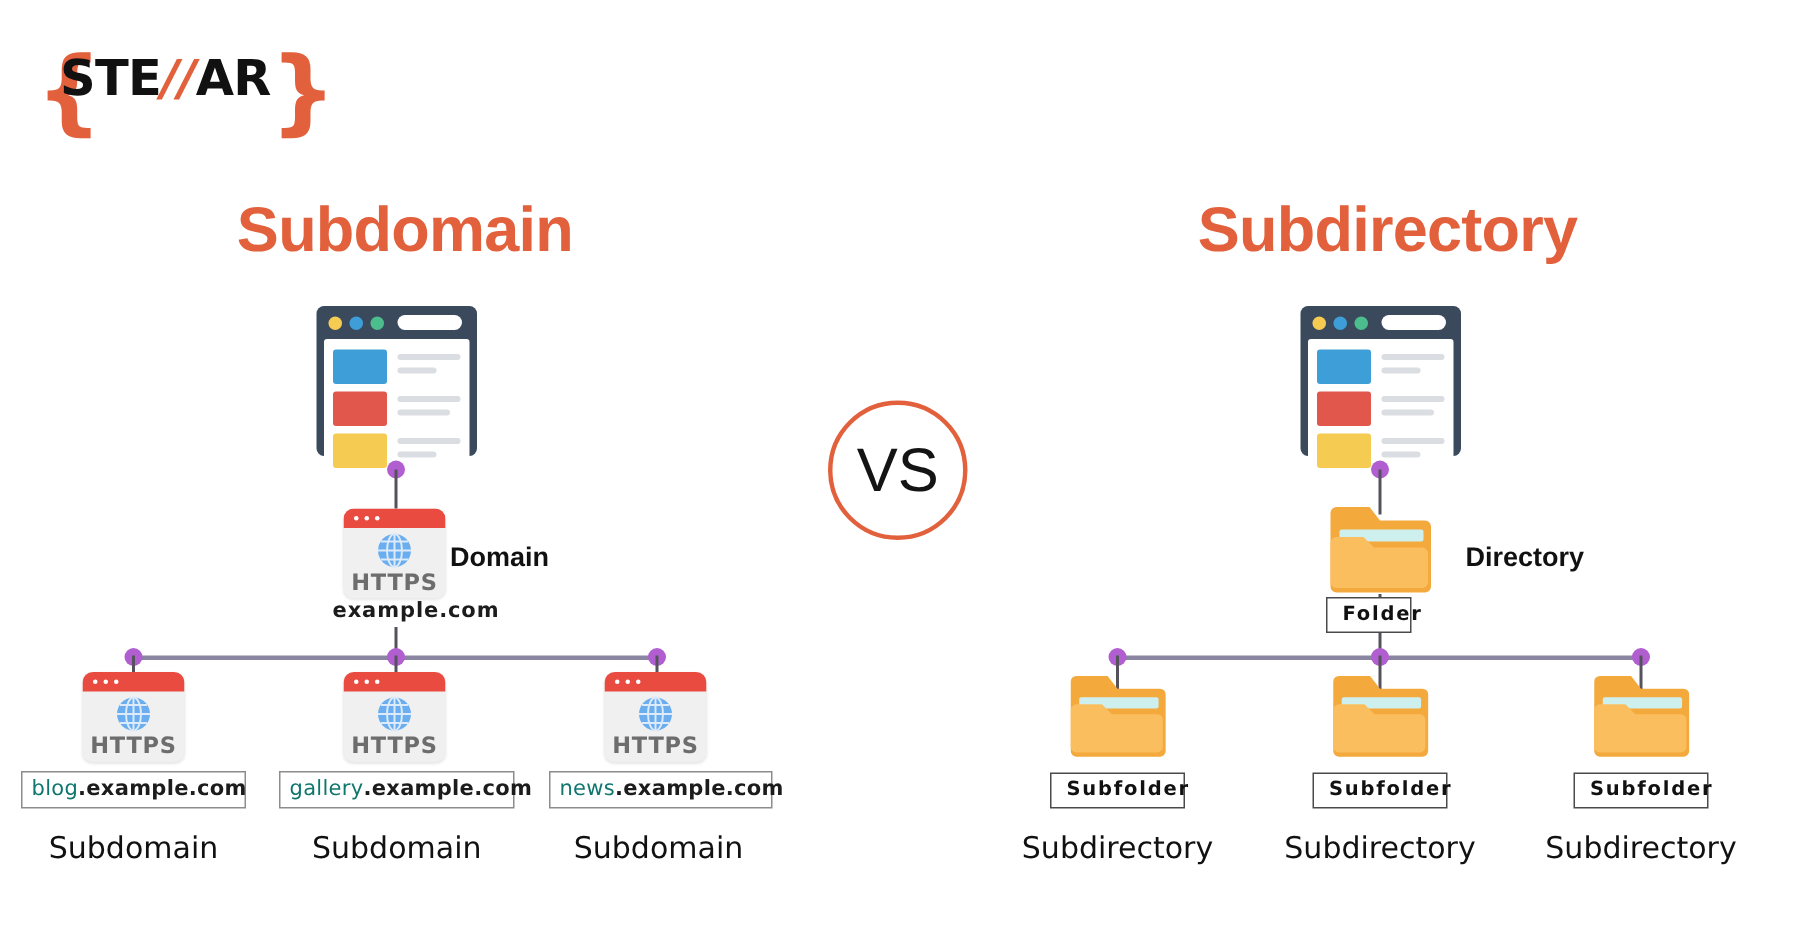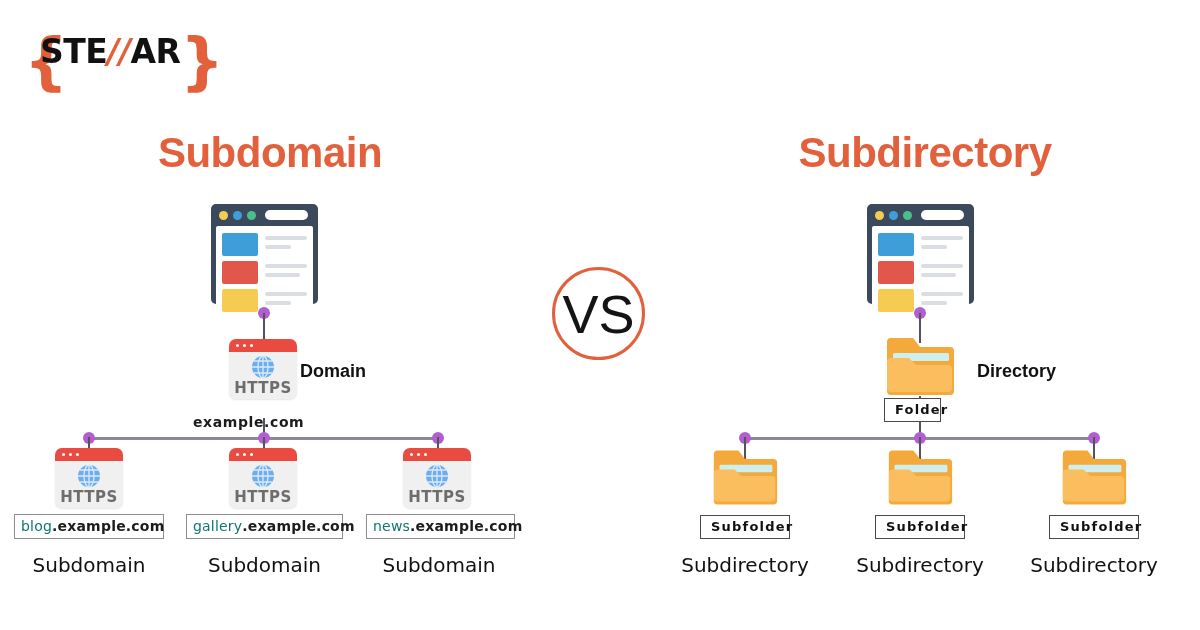--- a/index.html
+++ b/index.html
@@ -61,21 +61,21 @@
   
   .vs-badge {
     position: absolute;
     left: 552px; top: 267px;
     width: 93px; height: 93px;
     border: 3px solid #e2613c;
     border-radius: 50%;
     display: flex; align-items: center; justify-content: center;
   }
   .vs-badge span {
-    font-size: 54px;
+    font-size: 41px;
     font-weight: 400;
     color: #141414;
     letter-spacing: 0px;
     font-family: "Liberation Sans", sans-serif;
   }
 
   
   .vline {
     position: absolute;
     width: 2px;
@@ -195,24 +195,23 @@
     font-family: "DejaVu Sans", sans-serif;
   }
   .urlbox .sub { color: #0f766e; font-weight: 400; }
 
   .plainlabel {
     position: absolute;
     font-size: 14px;
     color: #1c1c1c;
     font-weight: 600;
     letter-spacing: 0.6px;
-    text-align: left;
+    text-align: right;
     white-space: nowrap;
     font-family: "DejaVu Sans", sans-serif;
-    margin-top: 15px;
   }
 
   .foldbox {
     position: absolute;
     border: 1px solid #4a4a4a;
     background: #ffffff;
     font-size: 13px;
     color: #111111;
     font-weight: 700;
     letter-spacing: 1.2px;

